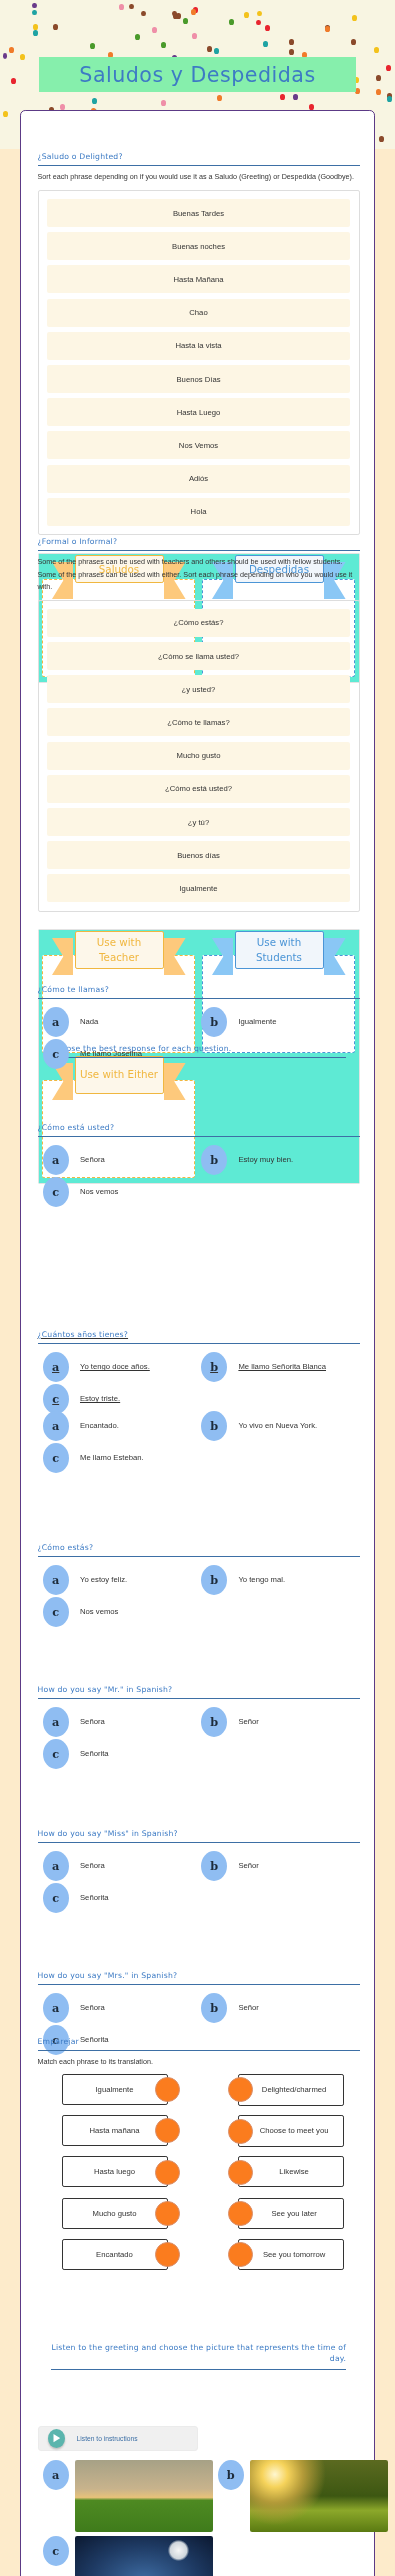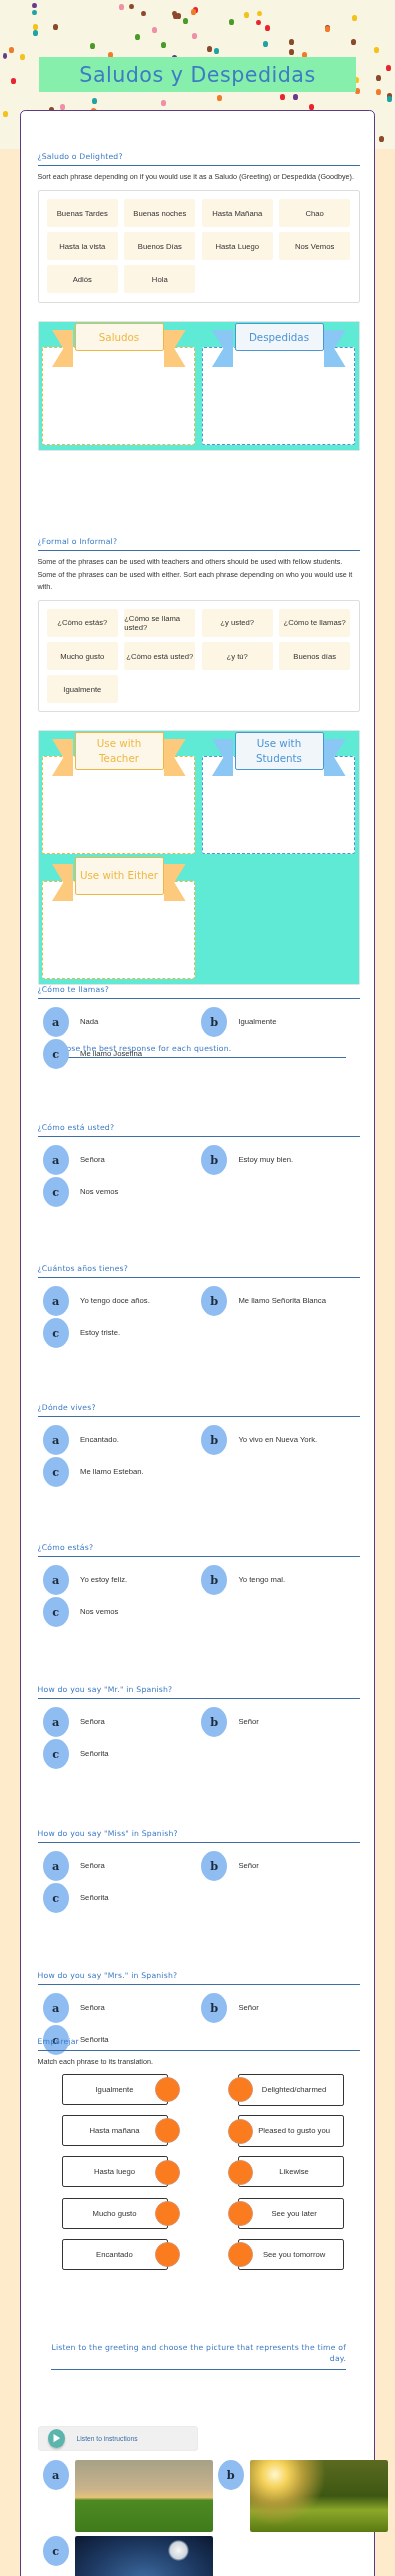--- a/index.html
+++ b/index.html
@@ -34,21 +34,21 @@
   .sec { position: absolute; left: 16.5px; width: 322px; }
   .sec-title {
     font-family: "DejaVu Sans", sans-serif; font-size: 7.7px; color: #3d7bc4;
     padding-bottom: 4.1px; border-bottom: 0.8px solid #3d6fa5;
     letter-spacing: 0.2px;
   }
   .sec-title.inset { margin: 0 13.4px; }
   .sec-body { font-size: 7.2px; line-height: 12.4px; color: #333; margin-top: 5.2px; }
   .sort-box {
     margin-top: 6.2px; border: 0.5px solid #ddd; border-radius: 2.1px;
-    padding: 8.2px; display: grid; grid-template-columns: 1fr 1fr 1fr 1fr; gap: 5.2px 6.2px;
+    padding: 8.2px; display: grid; grid-template-columns: 1fr; gap: 5.2px 6.2px;
   }
   .sort-item {
     background: #fdf6e4; border-radius: 2.1px; height: 28px;
     display: flex; align-items: center; justify-content: center;
     font-size: 7.7px; color: #333; cursor: grab;
   }
   .drop-area {
     margin-top: 0; background: #5eead4; border: 0.5px solid #e3e3e3; border-radius: 1.5px;
     padding: 5.2px 3.1px; display: grid; grid-template-columns: 1fr 1fr; gap: 7.2px 6.2px;
   }
@@ -347,39 +347,38 @@
           <div class="mc-opt">
             <div class="badge">b</div>
             <span class="txt">Estoy muy bien.</span>
           </div>
           <div class="mc-opt">
             <div class="badge">c</div>
             <span class="txt">Nos vemos</span>
           </div>
         </div>
       </div>
-      <div class="mc-q" style="top: 1153px;">
+      <div class="mc-q" style="top: 1219px; text-decoration: underline;">
         <div class="sec-title">¿Cuántos años tienes?</div>
         <div class="mc-opts">
           <div class="mc-opt">
             <div class="badge">a</div>
             <span class="txt">Yo tengo doce años.</span>
           </div>
           <div class="mc-opt">
             <div class="badge">b</div>
             <span class="txt">Me llamo Señorita Blanca</span>
           </div>
           <div class="mc-opt">
             <div class="badge">c</div>
             <span class="txt">Estoy triste.</span>
           </div>
         </div>
       </div>
       <div class="mc-q" style="top: 1292px;">
-        <div class="sec-title">¿Dónde vives?</div>
         <div class="mc-opts">
           <div class="mc-opt">
             <div class="badge">a</div>
             <span class="txt">Encantado.</span>
           </div>
           <div class="mc-opt">
             <div class="badge">b</div>
             <span class="txt">Yo vivo en Nueva York.</span>
           </div>
           <div class="mc-opt">
@@ -467,21 +466,21 @@
         <div class="m-box" style="left: 24px; top: 41px; height: 31px; width: 106px;">Hasta mañana</div>
         <div class="m-dot" style="left: 117px; top: 44px; width: 25px; height: 25px;"></div>
         <div class="m-box" style="left: 24px; top: 82px; height: 31px; width: 106px;">Hasta luego</div>
         <div class="m-dot" style="left: 117px; top: 86px; width: 25px; height: 25px;"></div>
         <div class="m-box" style="left: 24px; top: 124px; height: 31px; width: 106px;">Mucho gusto</div>
         <div class="m-dot" style="left: 117px; top: 127px; width: 25px; height: 25px;"></div>
         <div class="m-box" style="left: 24px; top: 165px; height: 31px; width: 106px;">Encantado</div>
         <div class="m-dot" style="left: 117px; top: 168px; width: 25px; height: 25px;"></div>
         <div class="m-box" style="left: 200px; top: 0px; height: 32px; width: 106px; line-height: 11.3px; padding-left: 12.4px;">Delighted/charmed</div>
         <div class="m-dot" style="left: 190px; top: 3.6px; width: 25px; height: 25px;"></div>
-        <div class="m-box" style="left: 200px; top: 41px; height: 32px; width: 106px; line-height: 11.3px; padding-left: 12.4px;">Pleased to gusto you</div>
+        <div class="m-box" style="left: 200px; top: 41px; height: 32px; width: 106px; line-height: 11.3px; padding-left: 12.4px;">Choose to meet you</div>
         <div class="m-dot" style="left: 190px; top: 45px; width: 25px; height: 25px;"></div>
         <div class="m-box" style="left: 200px; top: 82px; height: 31px; width: 106px; line-height: 11.3px; padding-left: 12.4px;">Likewise</div>
         <div class="m-dot" style="left: 190px; top: 86px; width: 25px; height: 25px;"></div>
         <div class="m-box" style="left: 200px; top: 124px; height: 31px; width: 106px; line-height: 11.3px; padding-left: 12.4px;">See you later</div>
         <div class="m-dot" style="left: 190px; top: 127px; width: 25px; height: 25px;"></div>
         <div class="m-box" style="left: 200px; top: 165px; height: 31px; width: 106px; line-height: 11.3px; padding-left: 12.4px;">See you tomorrow</div>
         <div class="m-dot" style="left: 190px; top: 168px; width: 25px; height: 25px;"></div>
       </div>
   </div>
 

